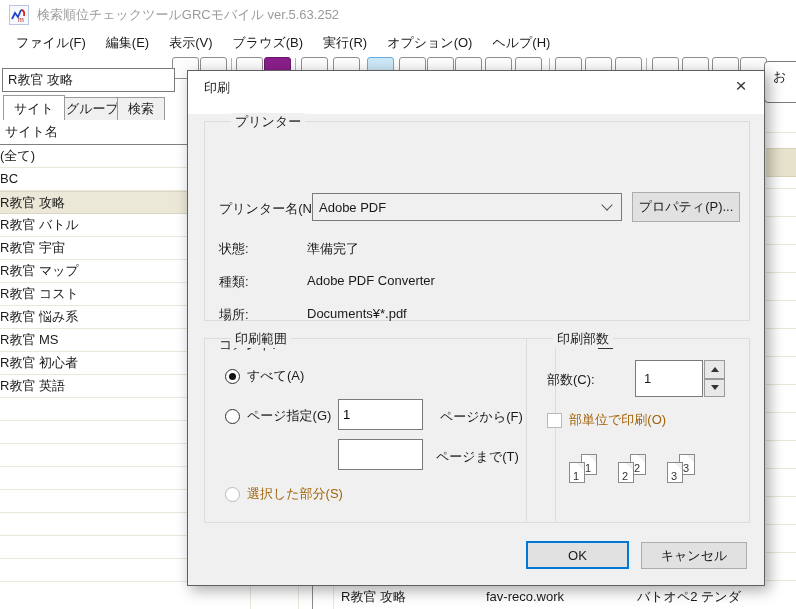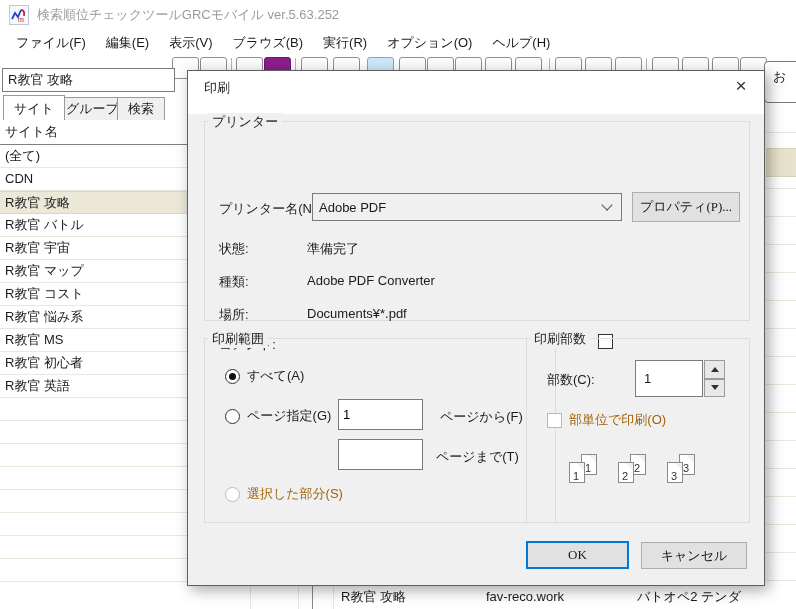--- a/index.html
+++ b/index.html
@@ -21,21 +21,21 @@
   .tb-btn.hl { background:#cde8f7; border-color:#66aede; }
   .tb-sep { top:58px; width:1px; height:15px; background:#b5b5b5; }
 
   #main-combo { left:2px; top:68px; width:173px; height:24px; background:#fff; border:1px solid #7a7a7a; line-height:22px; padding-left:5px; }
 
   .tab { top:97px; height:23px; background:#f0f0f0; border:1px solid #9a9a9a; border-bottom:none; padding:0 10px; line-height:22px; }
   .tab.active { top:95px; height:25px; background:#fff; z-index:3; line-height:25px; }
   #list-header { left:0; top:120px; width:187px; height:25px; background:#fff; border-bottom:1px solid #808080; line-height:24px; padding-left:5px; }
 
   #site-list { left:0; top:145px; width:187px; height:464px; background:#fff; }
-  #site-list .row { height:23px; line-height:22px; padding-left:5px; border-bottom:1px solid #eae7db; }
+  #site-list .row { height:23px; line-height:22px; border-bottom:1px solid #eae7db; }
   #site-list .row.selected { background:#ece8d8; border-top:1px solid #dcd7c2; border-bottom:1px solid #dcd7c2; height:23px; line-height:21px; }
 
   
   #right-strip { left:766px; top:105px; width:30px; height:504px; background:
      repeating-linear-gradient(to bottom, #fff 0 27px, #e9e6da 27px 28px); }
   #right-strip-sel { left:766px; top:148px; width:30px; height:29px; background:#e7e2cc; border-top:1px solid #d8d2b6; border-bottom:1px solid #d8d2b6; }
   #fav-button { left:764px; top:61px; width:40px; height:42px; background:#fff; border:1px solid #7a7a7a; border-radius:4px; padding:6px 0 0 8px; z-index:4; }
 
   
   #bottom-row { left:0; top:586px; width:796px; height:23px; background:#fff; }
@@ -43,23 +43,23 @@
   .vsep-light { position:absolute; top:0; width:1px; height:23px; background:#e9e6da; }
   .vsep-dark { position:absolute; top:0; width:1px; height:23px; background:#8a8a8a; }
 
   
   #dialog { left:187px; top:70px; width:578px; height:516px; background:#f0f0f0; border:1px solid #5f5f5f; box-shadow:4px 4px 14px rgba(0,0,0,0.35); z-index:10; }
   #dlg-titlebar { left:0; top:0; width:576px; height:43px; background:#fff; }
   #dlg-title { left:16px; top:0; line-height:33px; }
   #dlg-close { right:0; top:0; width:46px; height:32px; text-align:center; line-height:30px; font-size:19px; color:#333; }
 
   .groupbox { border:1px solid #dcdcdc; }
-  .grouplabel { position:absolute; top:-9px; left:3px; background:#f0f0f0; padding:0 4px; }
-
-  .btn { background:#e1e1e1; border:1px solid #adadad; display:flex; align-items:center; justify-content:center;font-family:Liberation Serif, serif; }
+  .grouplabel { position:absolute; top:-9px; left:26px; background:#f0f0f0; padding:0 4px; }
+
+  .btn { background:#e1e1e1; border:1px solid #adadad; display:flex; align-items:center; justify-content:center; }
   .btn.default { border:2px solid #0078d7; }
   .edit { background:#fff; border:1px solid #7a7a7a; padding:0 4px; font:13px "Liberation Sans","DejaVu Sans",sans-serif; }
 
   .combo { background:#f0f0f0; border:1px solid #7a7a7a; display:flex; align-items:center; }
   .combo .val { flex:1; padding-left:6px; }
   .chev { width:8px; height:8px; border-right:1.4px solid #555; border-bottom:1.4px solid #555; transform:rotate(45deg); margin:-4px 10px 0 0; }
 
   .radio { width:15px; height:15px; border:1px solid #333; border-radius:50%; background:#fff; display:inline-block; position:relative; }
   .radio.checked::after { content:""; position:absolute; left:3px; top:3px; width:7px; height:7px; border-radius:50%; background:#111; }
   .radio.disabled { border-color:#b9b9b9; }
@@ -138,21 +138,21 @@
 
 <div class="abs tab active" style="left:3px"><span>サイト</span></div>
 <div class="abs tab" style="left:55px"><span>グループ</span></div>
 <div class="abs tab" style="left:117px"><span>検索</span></div>
 
 <div class="abs" id="list-header">サイト名</div>
 
 <div class="abs" id="site-list">
 
 <div class="row">(全て)</div>
-    <div class="row">CDN</div>
+    <div class="row">BC</div>
     <div class="row selected">R教官 攻略</div>
     <div class="row">R教官 バトル</div>
     <div class="row">R教官 宇宙</div>
     <div class="row">R教官 マップ</div>
     <div class="row">R教官 コスト</div>
     <div class="row">R教官 悩み系</div>
     <div class="row">R教官 MS</div>
     <div class="row">R教官 初心者</div>
     <div class="row">R教官 英語</div>
     <div class="row"></div>

